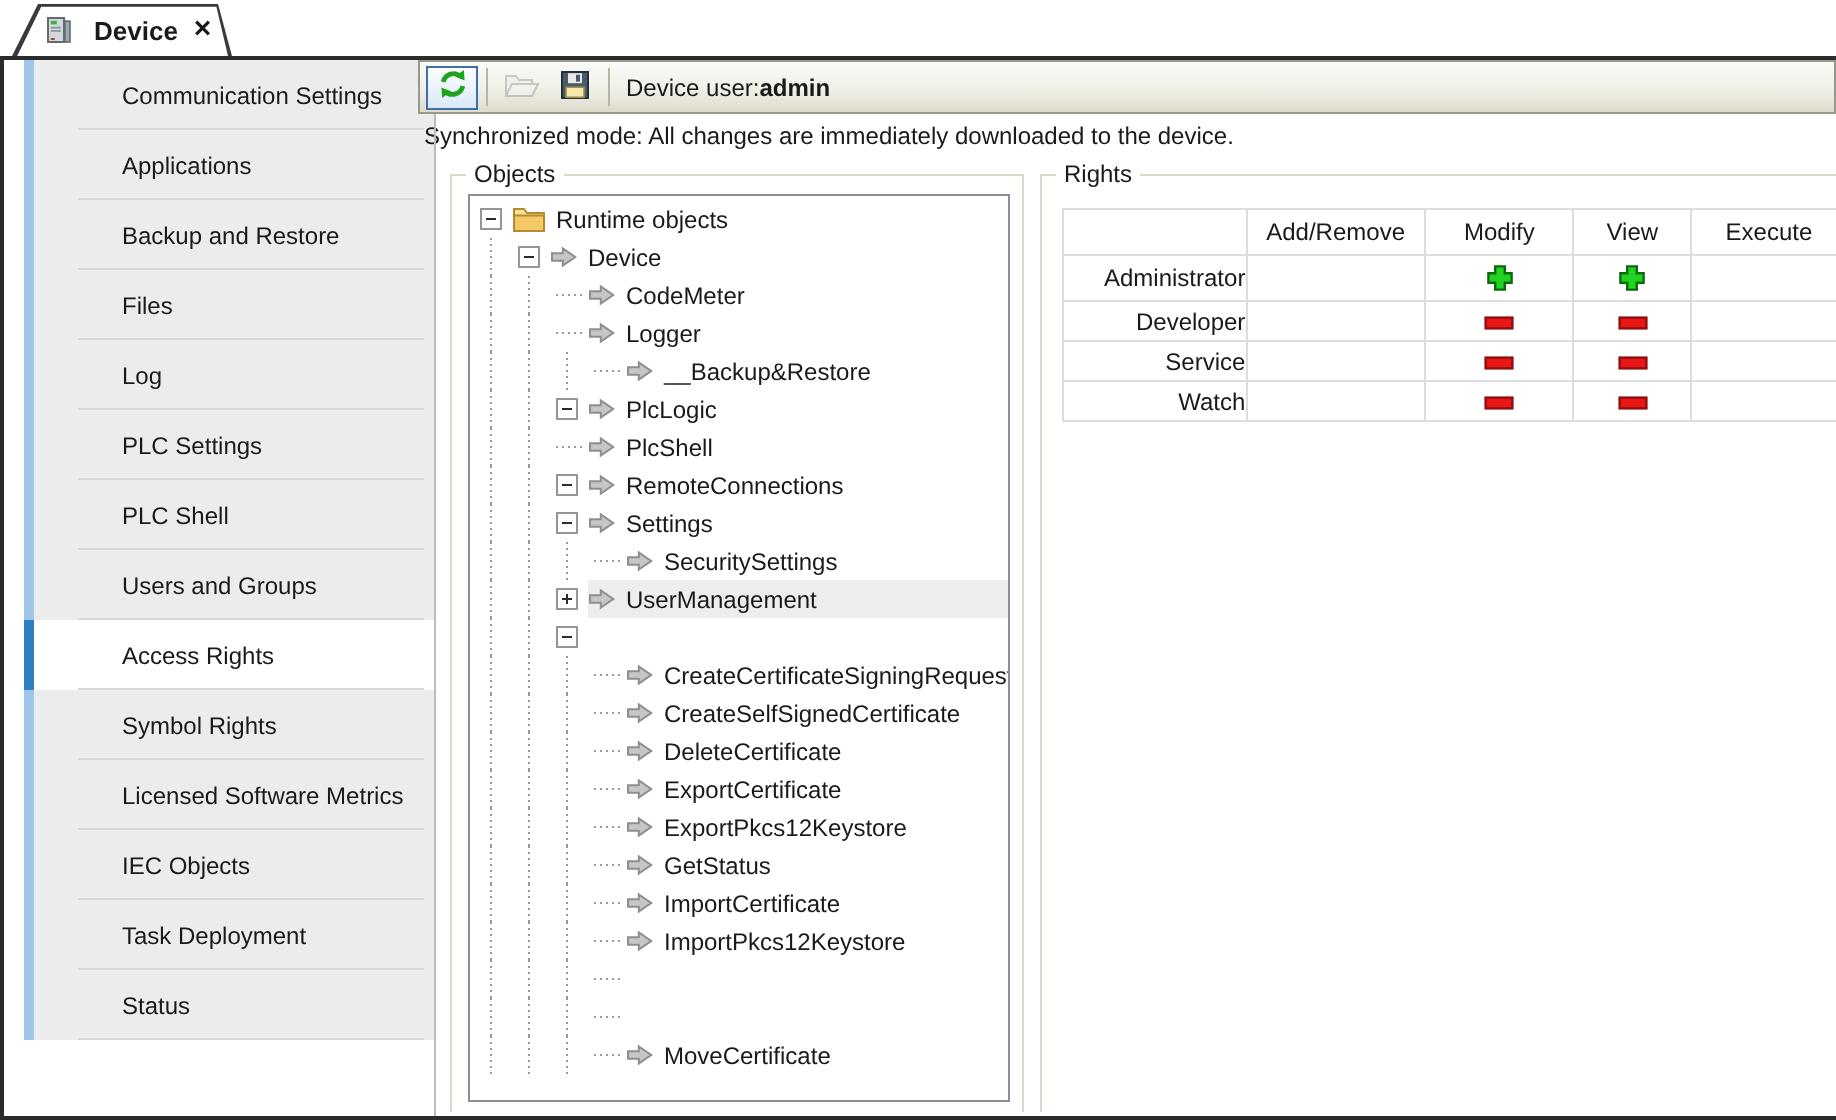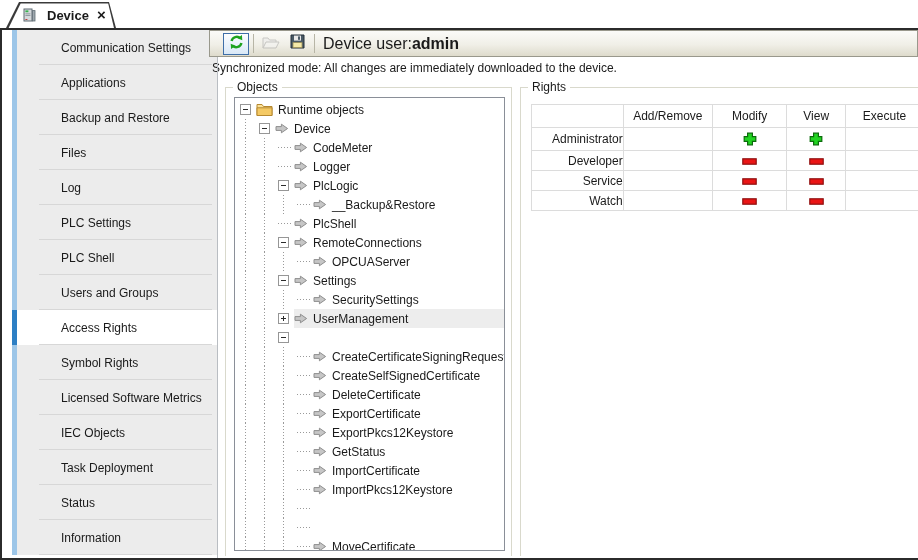--- a/index.html
+++ b/index.html
@@ -27,21 +27,21 @@
   
   .sidebar{position:absolute;left:2px;top:30px;width:206px;height:527px;background:#fff;margin-left:10px;}
   .side-item{height:35px;background:var(--sidebar-bg);border-left:5px solid var(--sidebar-accent);
      position:relative;display:flex;align-items:center;padding-left:44px;font-size:12px;}
   .side-item::after{content:'';position:absolute;left:22px;right:6px;bottom:0;height:1px;background:#D7D7D7;}
   .side-item.sel{background:#fff;border-left-color:var(--sidebar-accent-selected);}
 
   
   .toolbar{position:absolute;left:209px;top:30px;width:709px;height:27px;
      background:linear-gradient(#FBFBF8,#F0EFE7 55%,#DEDBCC);border:1px solid var(--toolbar-border);
-     display:flex;align-items:center;padding-left:13px;font-size:16px;}
+     display:flex;align-items:center;padding-left:3px;font-size:12px;}
   .tb-btn{width:26px;height:22px;display:flex;align-items:center;justify-content:center;}
   .tb-btn.active{border:1px solid var(--refresh-button-border);background:linear-gradient(#FDFEFF,#D9E8F7);}
   .tb-btn.disabled{opacity:.5;filter:grayscale(1);}
   .tb-sep{width:1px;height:19px;background:#B7B5A6;margin:0 4px;}
   .tb-user{margin-left:4px;}
 
   
   .syncline{position:absolute;left:212px;top:61px;font-size:12px;}
 
   
@@ -138,23 +138,20 @@
         <span>Licensed Software Metrics</span>
       </div>
       <div class="side-item">
         <span>IEC Objects</span>
       </div>
       <div class="side-item">
         <span>Task Deployment</span>
       </div>
       <div class="side-item">
         <span>Status</span>
-      </div>
-      <div class="side-item">
-        <span>Information</span>
       </div>
     </div>
 
   <div class="toolbar">
     <div class="tb-btn active">
       <span>
         <svg width="17" height="16" viewBox="0 0 17 16">
             <path d="M13.4 9a5.2 5.2 0 0 1-8.8 2.6" fill="none" stroke="#1FA31F" stroke-width="2.4"></path>
             <path d="M3.6 7a5.2 5.2 0 0 1 8.8-2.6" fill="none" stroke="#1FA31F" stroke-width="2.4"></path>
             <polygon points="13.9,1 14.3,6.3 9.5,4.2" fill="#1FA31F"></polygon>
@@ -237,47 +234,47 @@
               <svg width="14" height="11" viewBox="0 0 14 11">
                 <path d="M1 3.6H6.4V1.2L12.6 5.5 6.4 9.8V7.4H1z" fill="#C6C6C6" stroke="#8E8E8E"></path>
               </svg>
             </span>
             <span class="tree-label">Logger</span>
           </span>
         </div>
         <div class="tree-row">
           <span class="guide"></span>
           <span class="guide"></span>
+          <span class="guide"></span>
+          <span class="stub"></span>
+          <span class="row-main">
+            <span class="tree-icon">
+              <svg width="14" height="11" viewBox="0 0 14 11">
+                <path d="M1 3.6H6.4V1.2L12.6 5.5 6.4 9.8V7.4H1z" fill="#C6C6C6" stroke="#8E8E8E"></path>
+              </svg>
+            </span>
+            <span class="tree-label">__Backup&amp;Restore</span>
+          </span>
+        </div>
+        <div class="tree-row">
+          <span class="guide"></span>
+          <span class="guide"></span>
           <span class="exp"></span>
           <span class="row-main">
             <span class="tree-icon">
               <svg width="14" height="11" viewBox="0 0 14 11">
                 <path d="M1 3.6H6.4V1.2L12.6 5.5 6.4 9.8V7.4H1z" fill="#C6C6C6" stroke="#8E8E8E"></path>
               </svg>
             </span>
             <span class="tree-label">PlcLogic</span>
           </span>
         </div>
         <div class="tree-row">
           <span class="guide"></span>
           <span class="guide"></span>
-          <span class="guide"></span>
-          <span class="stub"></span>
-          <span class="row-main">
-            <span class="tree-icon">
-              <svg width="14" height="11" viewBox="0 0 14 11">
-                <path d="M1 3.6H6.4V1.2L12.6 5.5 6.4 9.8V7.4H1z" fill="#C6C6C6" stroke="#8E8E8E"></path>
-              </svg>
-            </span>
-            <span class="tree-label">__Backup&amp;Restore</span>
-          </span>
-        </div>
-        <div class="tree-row">
-          <span class="guide"></span>
-          <span class="guide"></span>
           <span class="stub"></span>
           <span class="row-main">
             <span class="tree-icon">
               <svg width="14" height="11" viewBox="0 0 14 11">
                 <path d="M1 3.6H6.4V1.2L12.6 5.5 6.4 9.8V7.4H1z" fill="#C6C6C6" stroke="#8E8E8E"></path>
               </svg>
             </span>
             <span class="tree-label">PlcShell</span>
           </span>
         </div>
@@ -285,34 +282,20 @@
           <span class="guide"></span>
           <span class="guide"></span>
           <span class="exp"></span>
           <span class="row-main">
             <span class="tree-icon">
               <svg width="14" height="11" viewBox="0 0 14 11">
                 <path d="M1 3.6H6.4V1.2L12.6 5.5 6.4 9.8V7.4H1z" fill="#C6C6C6" stroke="#8E8E8E"></path>
               </svg>
             </span>
             <span class="tree-label">RemoteConnections</span>
-          </span>
-        </div>
-        <div class="tree-row">
-          <span class="guide"></span>
-          <span class="guide"></span>
-          <span class="guide"></span>
-          <span class="stub"></span>
-          <span class="row-main">
-            <span class="tree-icon">
-              <svg width="14" height="11" viewBox="0 0 14 11">
-                <path d="M1 3.6H6.4V1.2L12.6 5.5 6.4 9.8V7.4H1z" fill="#C6C6C6" stroke="#8E8E8E"></path>
-              </svg>
-            </span>
-            <span class="tree-label">OPCUAServer</span>
           </span>
         </div>
         <div class="tree-row">
           <span class="guide"></span>
           <span class="guide"></span>
           <span class="exp"></span>
           <span class="row-main">
             <span class="tree-icon">
               <svg width="14" height="11" viewBox="0 0 14 11">
                 <path d="M1 3.6H6.4V1.2L12.6 5.5 6.4 9.8V7.4H1z" fill="#C6C6C6" stroke="#8E8E8E"></path>

